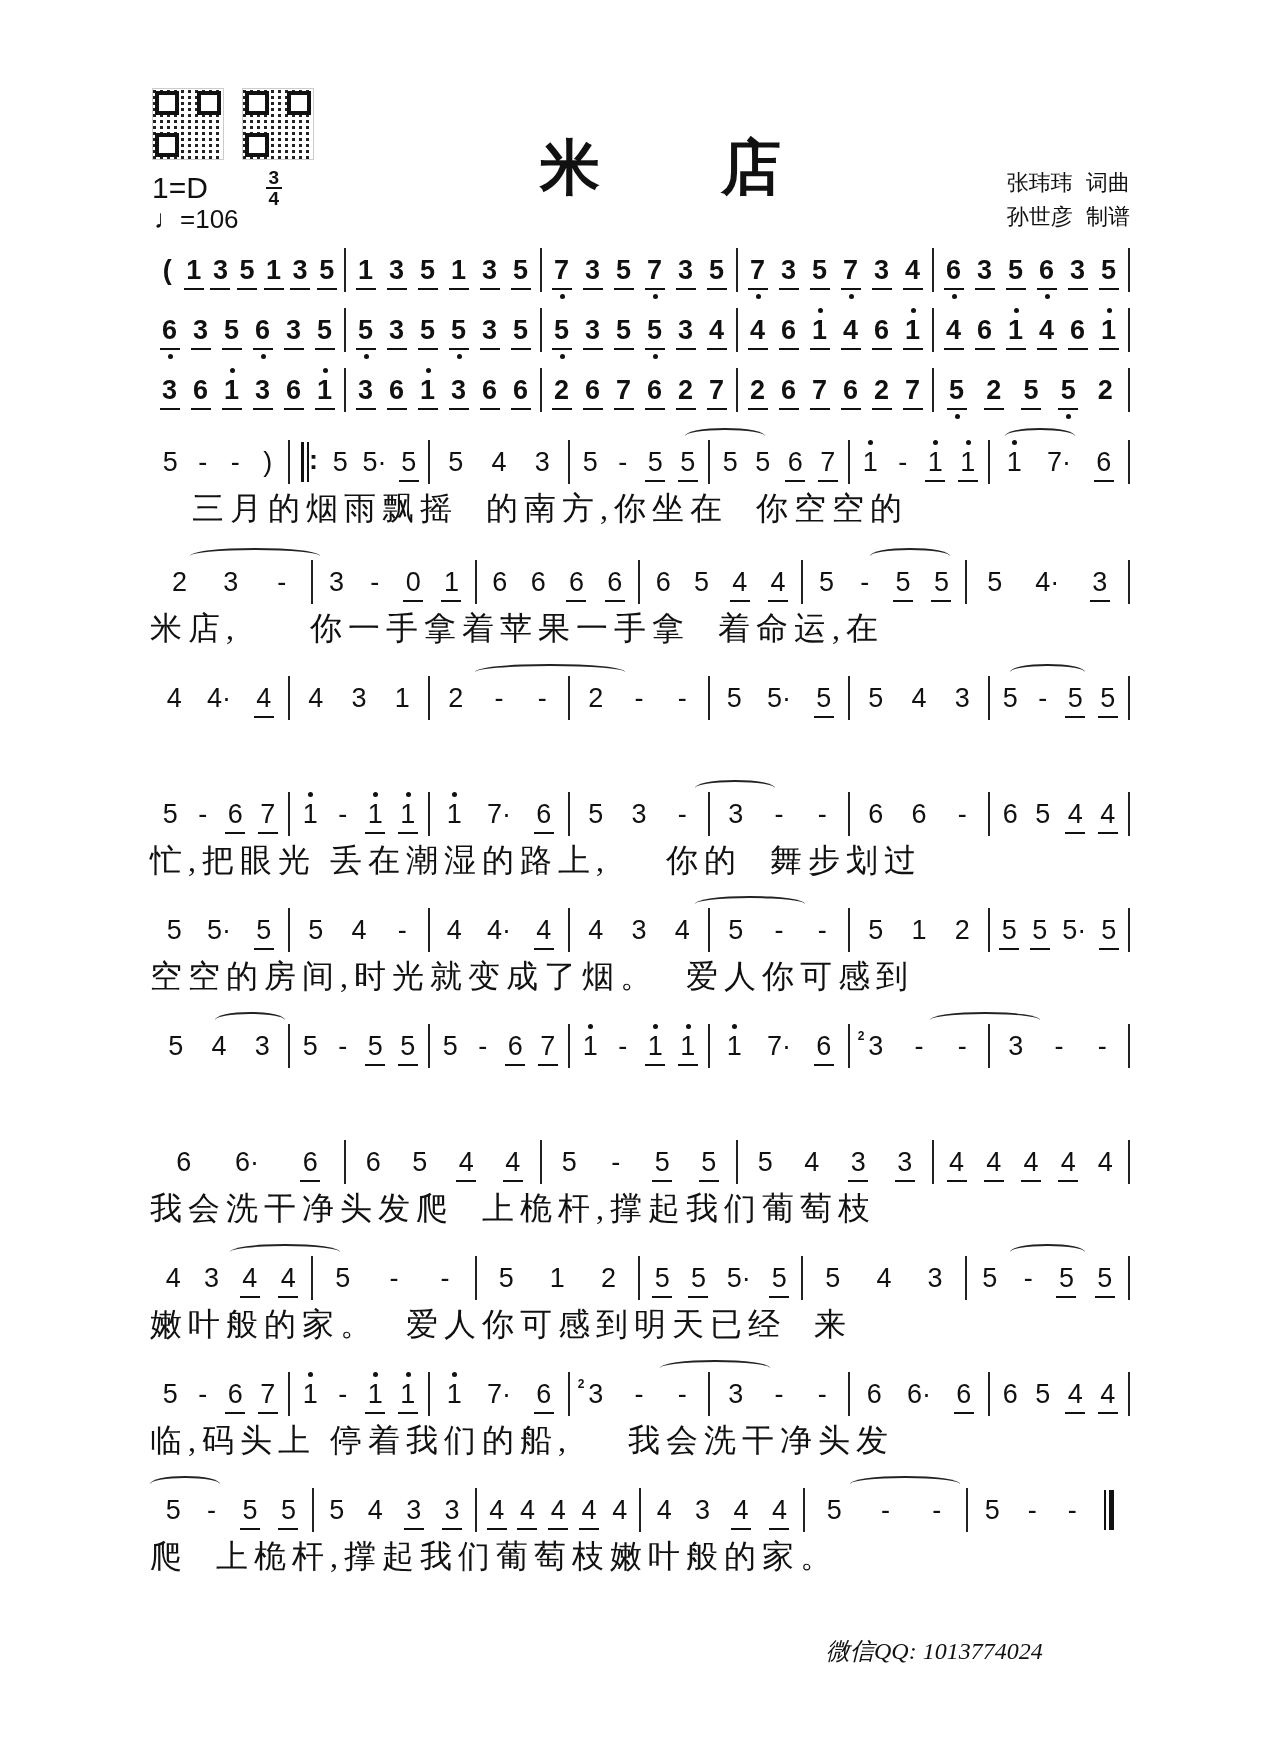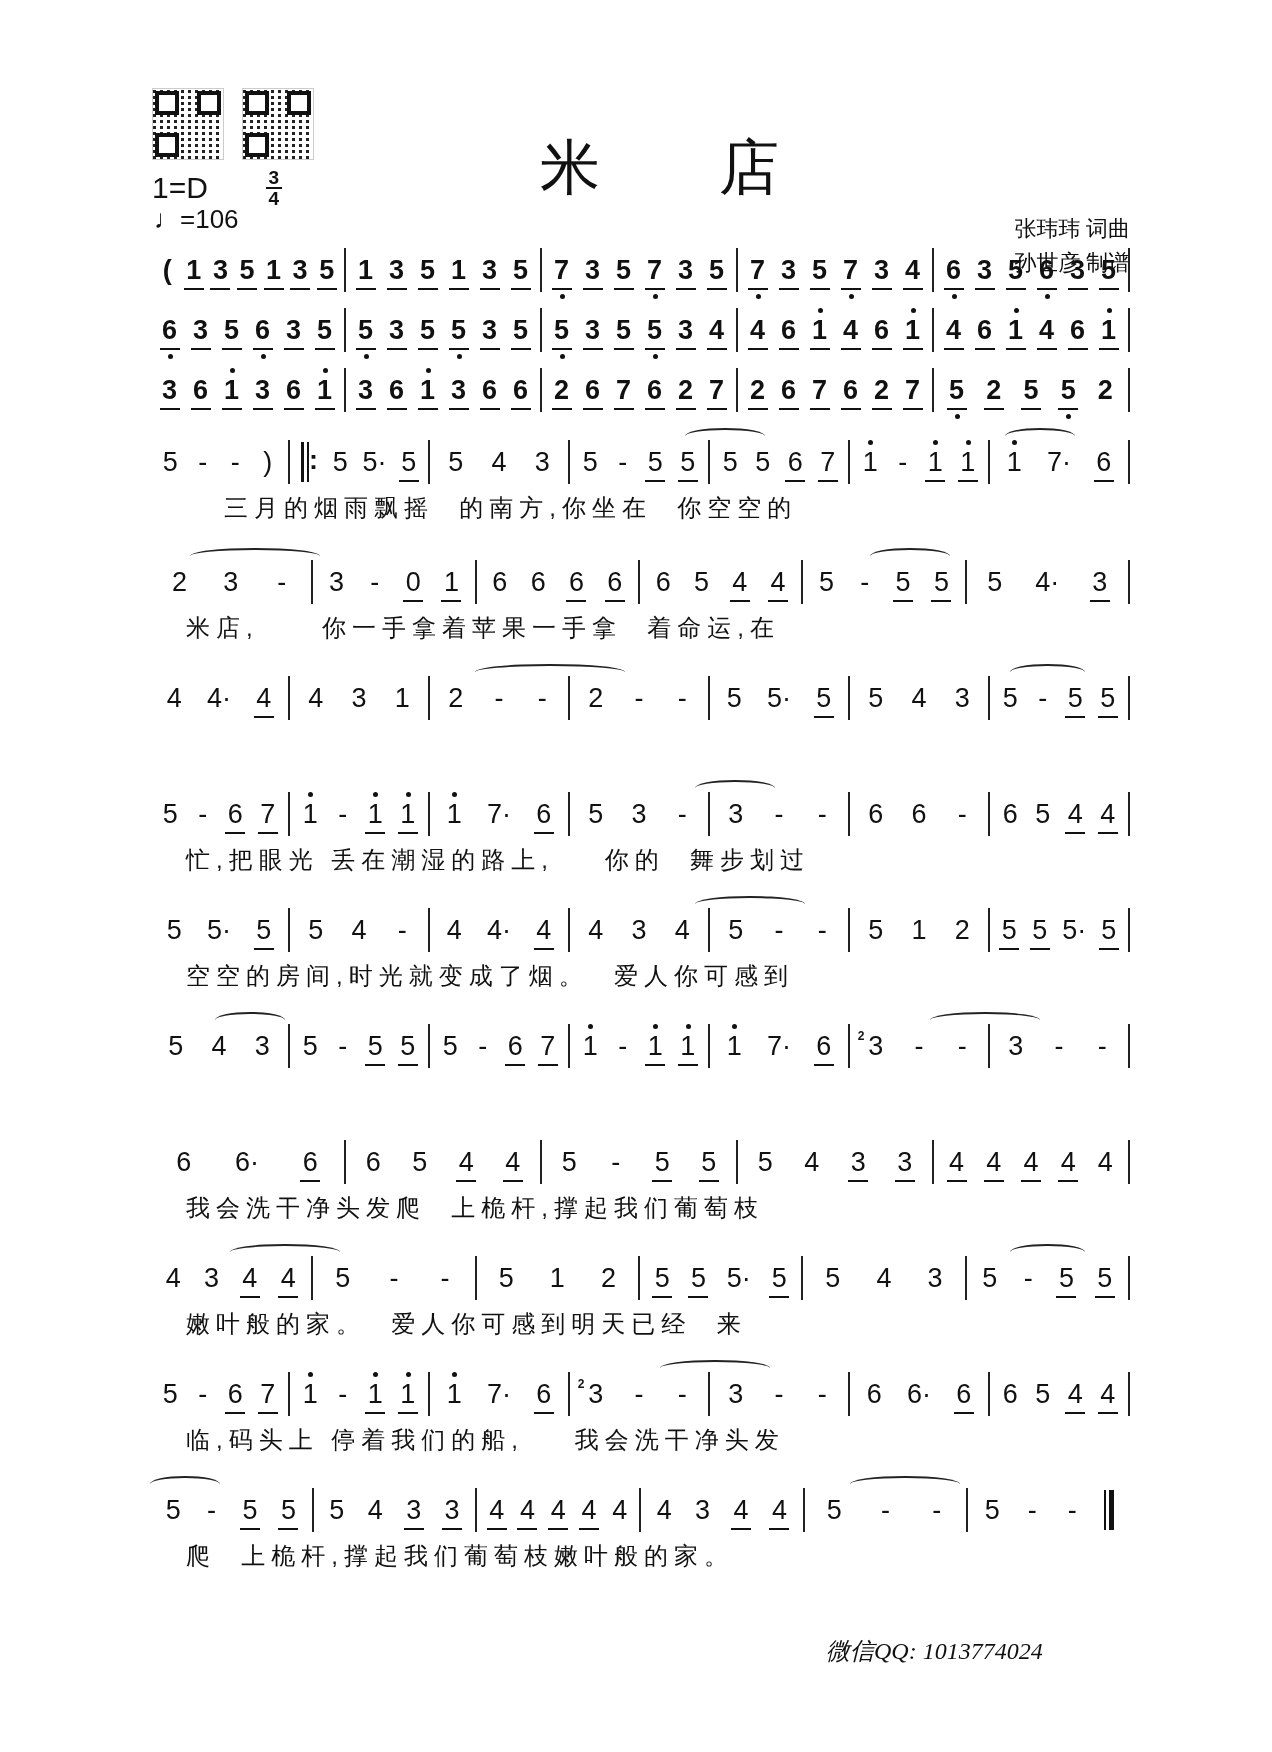--- a/index.html
+++ b/index.html
@@ -7,38 +7,38 @@
   .qr { position:absolute; top:88px; width:70px; height:70px; background:
       repeating-linear-gradient(0deg, #222 0 3px, #fff 3px 6px),
       repeating-linear-gradient(90deg, #222 0 3px, #fff 3px 7px);
       background-blend-mode: lighten; border:1px solid #ccc; }
   .qr::before, .qr::after { content:""; position:absolute; width:16px; height:16px; border:4px solid #111; background:#fff; }
   .qr::before { top:2px; left:2px; }
   .qr::after { top:2px; right:2px; }
   .qr .corner { position:absolute; bottom:2px; left:2px; width:16px; height:16px; border:4px solid #111; background:#fff; }
   #qr1 { left:152px; }
   #qr2 { left:242px; }
-  .title { position:absolute; left:540px; top:128px; font-family:"DejaVu Serif", serif; font-weight:normal; font-size:60px; letter-spacing:50px; }
+  .title { position:absolute; left:540px; top:128px; font-family:"DejaVu Serif", serif; font-weight:bold; font-size:60px; letter-spacing:50px; }
   .key { position:absolute; left:152px; top:168px; font-size:30px; display:flex; align-items:center;gap:48px; }
   .key .frac { display:inline-flex; flex-direction:column; align-items:center; font-weight:bold; font-size:19px; line-height:19px; margin-left:10px; }
   .key .frac .fl { border-top:2px solid #111; width:16px; }
   .tempo { position:absolute; left:154px; top:204px; font-size:26px;text-align:center; }
-  .credits { position:absolute; right:142px; top:168px; font-family:Liberation Serif, serif; font-size:22px; line-height:34px; text-align:left;margin-top:44px; }
+  .credits { position:absolute; right:142px; top:168px; font-family:Liberation Mono, monospace; font-size:22px; line-height:34px; text-align:left; }
   .score { position:absolute; left:150px; width:980px; }
   .row { position:absolute; left:0; width:980px; }
   .staff { position:relative; height:44px; display:flex; align-items:center; }
   .m { display:flex; align-items:center; justify-content:space-around; flex:1; height:44px; padding:0 4px; box-sizing:border-box; }
   .bar { width:2px; height:44px; background:#222; }
   .n { position:relative; font-size:27px; font-weight:bold; font-family:"Liberation Sans", sans-serif; min-width:16px; text-align:center; line-height:30px; }
   .n.thin { font-weight:normal; font-family:"Liberation Sans Narrow","Liberation Sans", sans-serif; }
   .n.ul::after { content:""; position:absolute; left:-2px; right:-2px; bottom:-5px; border-bottom:2px solid #111; }
   .n.dl::before { content:""; position:absolute; left:50%; margin-left:-2px; bottom:-14px; width:5px; height:5px; border-radius:50%; background:#111; }
   .n.dh::before { content:""; position:absolute; left:50%; margin-left:-2px; top:-7px; width:5px; height:5px; border-radius:50%; background:#111; }
   .n.grace .gr { position:absolute; left:-10px; top:-10px; font-size:12px; font-weight:bold; }
-  .lyr { font-family:Liberation Sans, sans-serif; font-size:24px; letter-spacing:6px; height:48px; line-height:48px; white-space:pre;margin-left:36px; }
+  .lyr { font-family:Liberation Serif, serif; font-size:32px; letter-spacing:6px; height:48px; line-height:48px; white-space:pre; }
   .tie { position:absolute; border-top:2px solid #222; border-radius:50% 50% 0 0; height:14px; }
   .footer { position:absolute; left:826px; top:1592px; font-family:"Liberation Serif", serif; font-style:italic; font-size:24px;margin-top:43px; }
 </style>
 </head>
 <body>
 
 <div class="qr" id="qr1">
     <div class="corner"></div>
   </div>
 <div class="qr" id="qr2">

